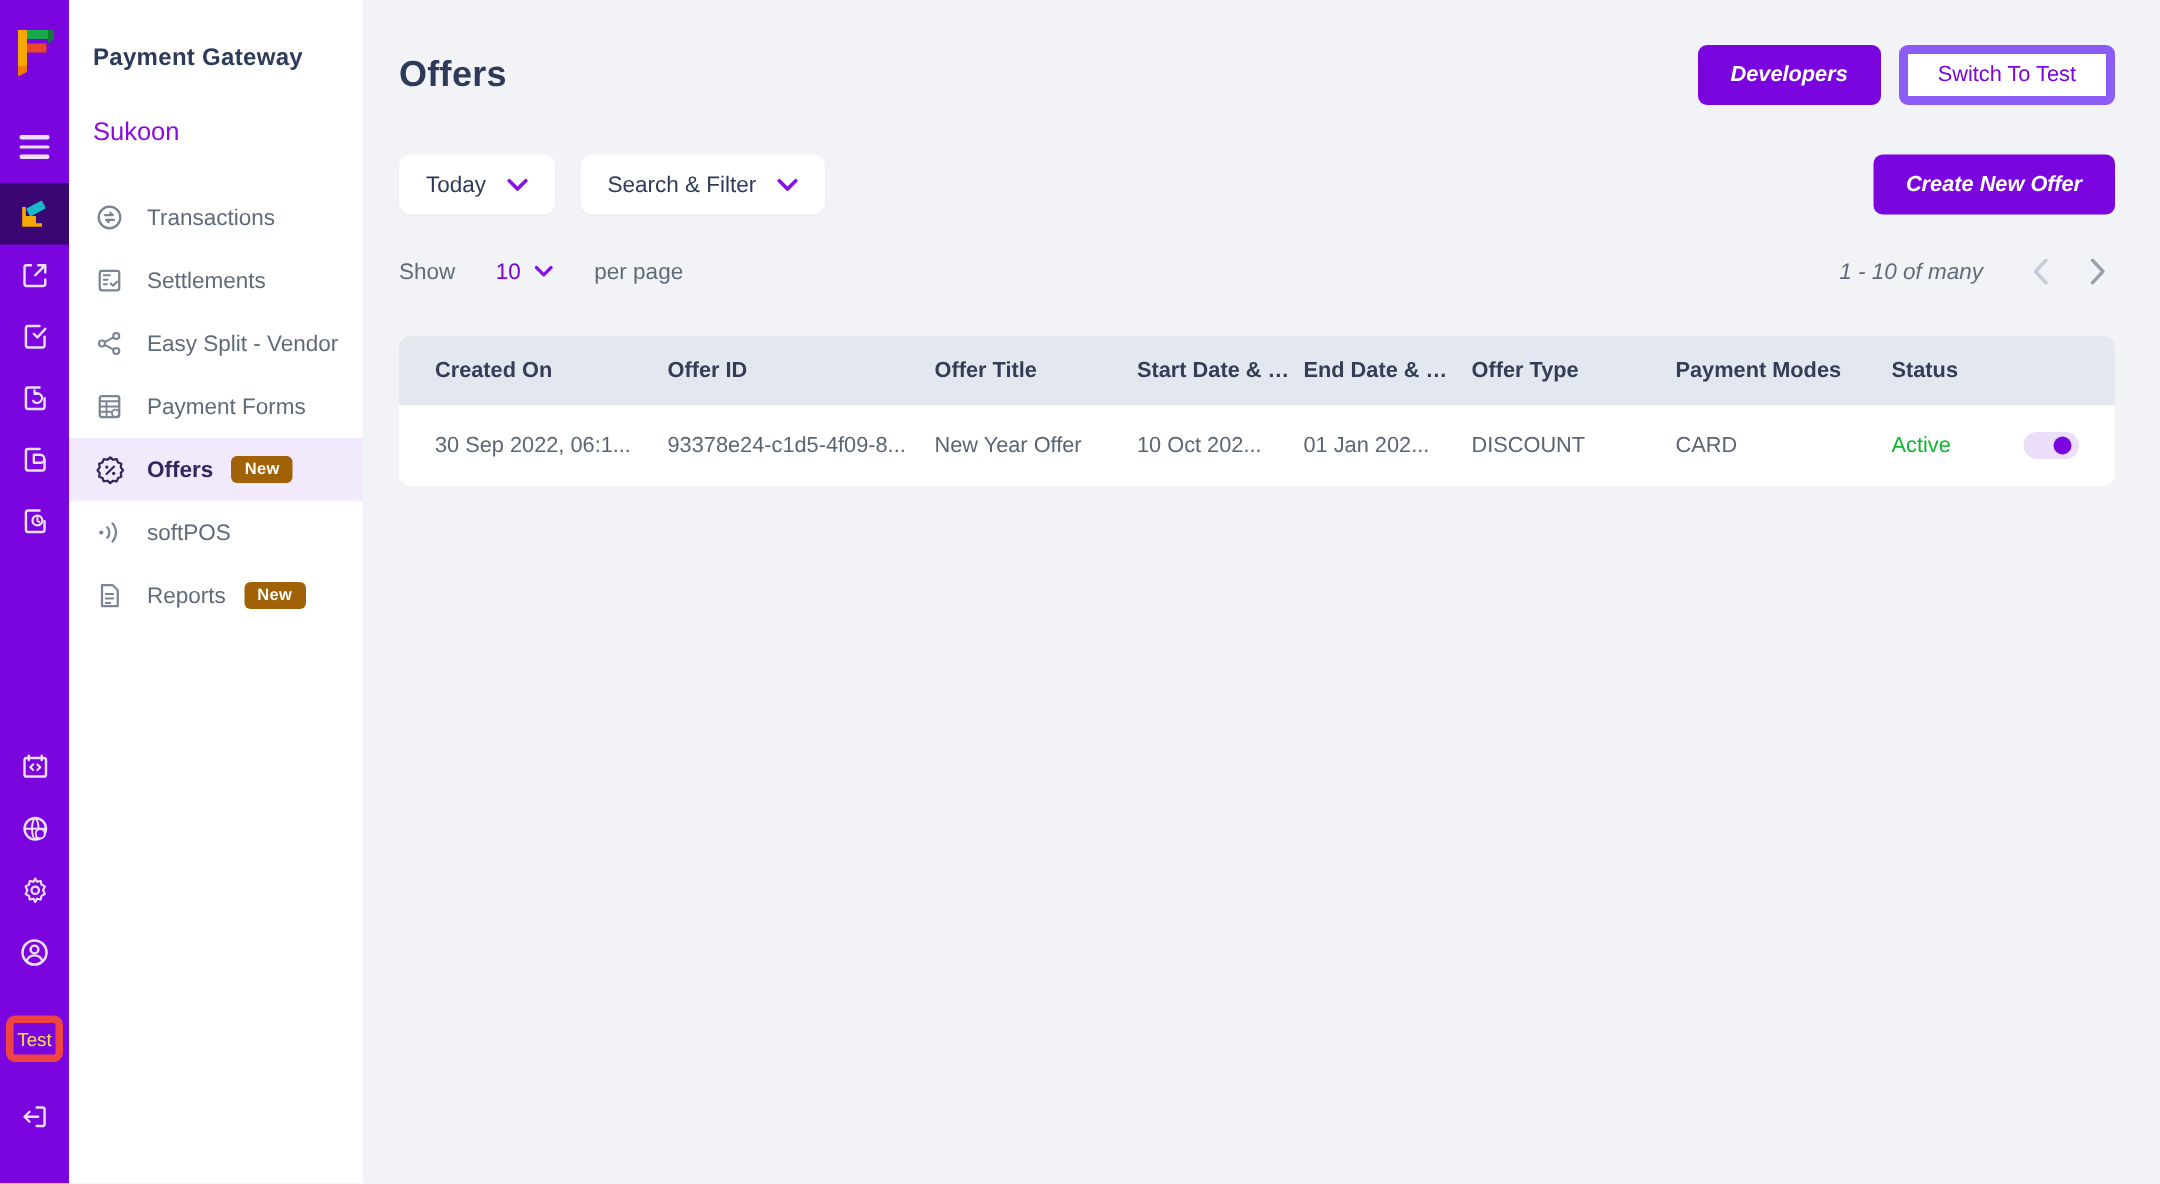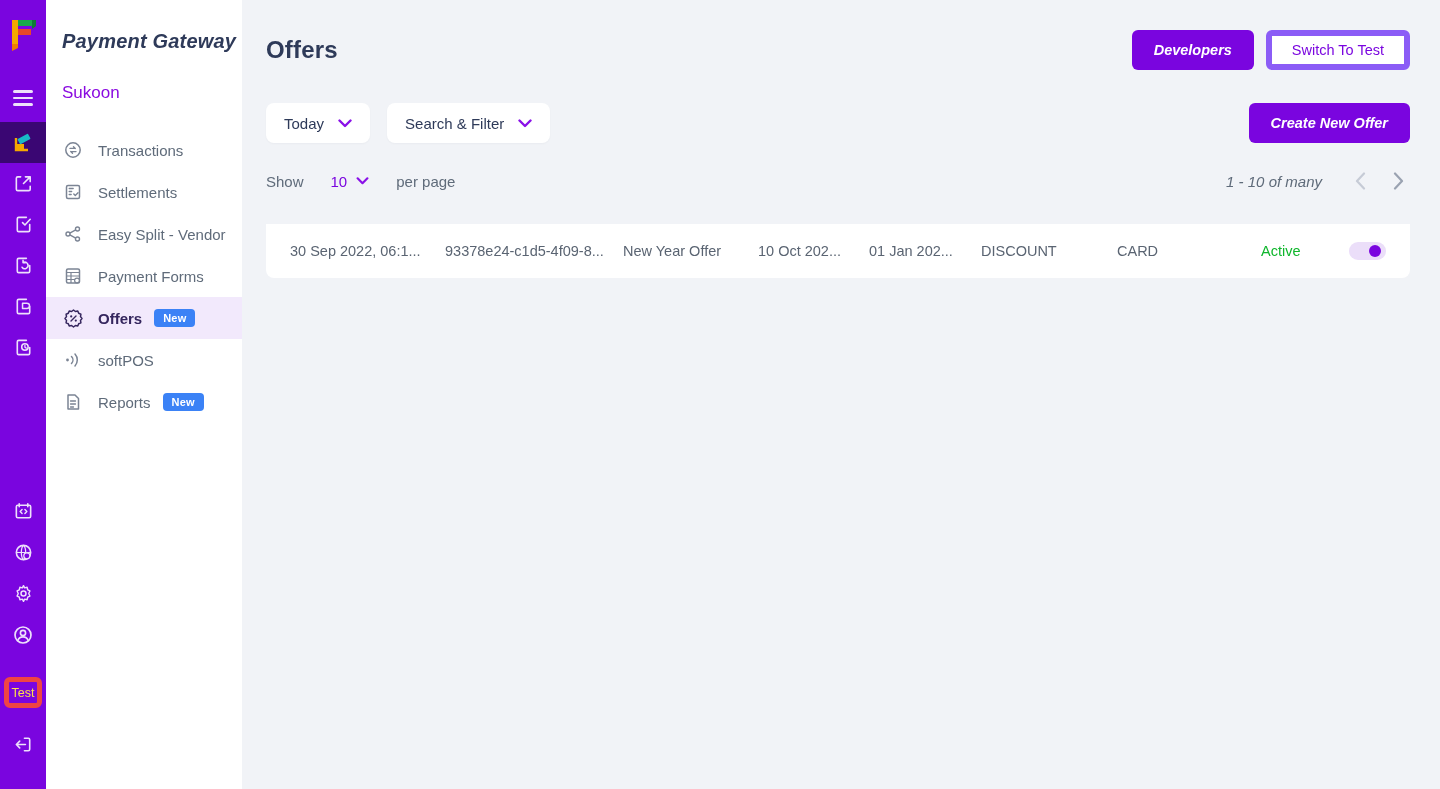--- a/index.html
+++ b/index.html
@@ -12,26 +12,26 @@
   .rail .hamburger { margin-top:38px; width:20px; height:16px; display:flex; flex-direction:column; justify-content:space-between; cursor:pointer; }
   .rail .hamburger span { display:block; height:2.6px; background:#EDE0FB; border-radius:2px; }
   .rail-item { width:46px; height:41px; display:flex; align-items:center; justify-content:center; cursor:pointer; }
   .rail-item.active { background:#3A0673; }
   .rail-item svg { display:block; }
   .rail-spacer { flex:1; }
   .test-btn { width:38px; height:31px; border:5px solid #ef4444; border-radius:6px; color:#fde047; font-size:12.5px; display:flex; align-items:center; justify-content:center; cursor:pointer; margin-bottom:16px; }
 
   
   .sidebar { width:196px; flex:0 0 196px; background:#FFFFFF; height:789px; padding-top:30px; }
-  .sb-title { font-size:20px; font-weight:700; color:#2E3A59; padding-left:16px; letter-spacing:.2px;font-style:italic; }
+  .sb-title { font-size:16px; font-weight:700; color:#2E3A59; padding-left:16px; letter-spacing:.2px; }
   .sb-merchant { font-size:17px; color:#8A0BE0; padding-left:16px; margin-top:30px; margin-bottom:26px; }
   .sb-item { height:42px; display:flex; align-items:center; padding-left:16px; cursor:pointer; color:#5F6B7A; font-size:15px; }
   .sb-item .ic { width:22px; height:22px; margin-right:14px; display:flex; align-items:center; justify-content:center; flex:0 0 22px; }
   .sb-item.active { background:#F2E9FC; color:#35265E; font-weight:700; }
-  .badge-new { background:#3b82f6; color:#FFFFFF; font-size:11px; font-weight:700; padding:3px 9px; border-radius:4px; margin-left:12px; letter-spacing:.2px; }
+  .badge-new { background:#a16207; color:#FFFFFF; font-size:11px; font-weight:700; padding:3px 9px; border-radius:4px; margin-left:12px; letter-spacing:.2px; }
 
   
   .main { flex:1; padding:0 33px 0 24px; }
   .main-header { display:flex; align-items:center; justify-content:space-between; margin-top:30px; }
   .page-title { font-size:24px; font-weight:700; color:#2E3A59; letter-spacing:.2px; }
   .hdr-actions { display:flex; gap:12px; }
   .btn { border-radius:6px; font-size:14.5px; font-weight:700; cursor:pointer; display:flex; align-items:center; justify-content:center; }
   .btn-primary { background:#7A05DF; color:#FFFFFF; border:none; padding:0 22px; height:40px;font-style:italic; }
   .btn-outline { background:#FFFFFF; color:#7A05DF; border:6px solid #8b5cf6; padding:0 20px; height:40px; font-weight:400; }
 
@@ -285,20 +285,31 @@
       </span>
       <span class="pg-btn">
         <svg width="11" height="18" viewBox="0 0 11 18">
             <path d="M2 1.5 L9 9 L2 16.5" stroke="#9AA2B1" stroke-width="2.2" fill="none" stroke-linecap="round" stroke-linejoin="round"></path>
           </svg>
       </span>
     </div>
   </div>
 
   <div class="table">
+    <div class="tgrid thead">
+      <div>Created On</div>
+      <div>Offer ID</div>
+      <div>Offer Title</div>
+      <div>Start Date &amp; …</div>
+      <div>End Date &amp; …</div>
+      <div>Offer Type</div>
+      <div>Payment Modes</div>
+      <div>Status</div>
+      <div></div>
+    </div>
     <div class="tgrid trow">
       <div>30 Sep 2022, 06:1...</div>
       <div>93378e24-c1d5-4f09-8...</div>
       <div>New Year Offer</div>
       <div>10 Oct 202...</div>
       <div>01 Jan 202...</div>
       <div>DISCOUNT</div>
       <div>CARD</div>
       <div class="status-active">Active</div>
       <div class="cell-toggle">

